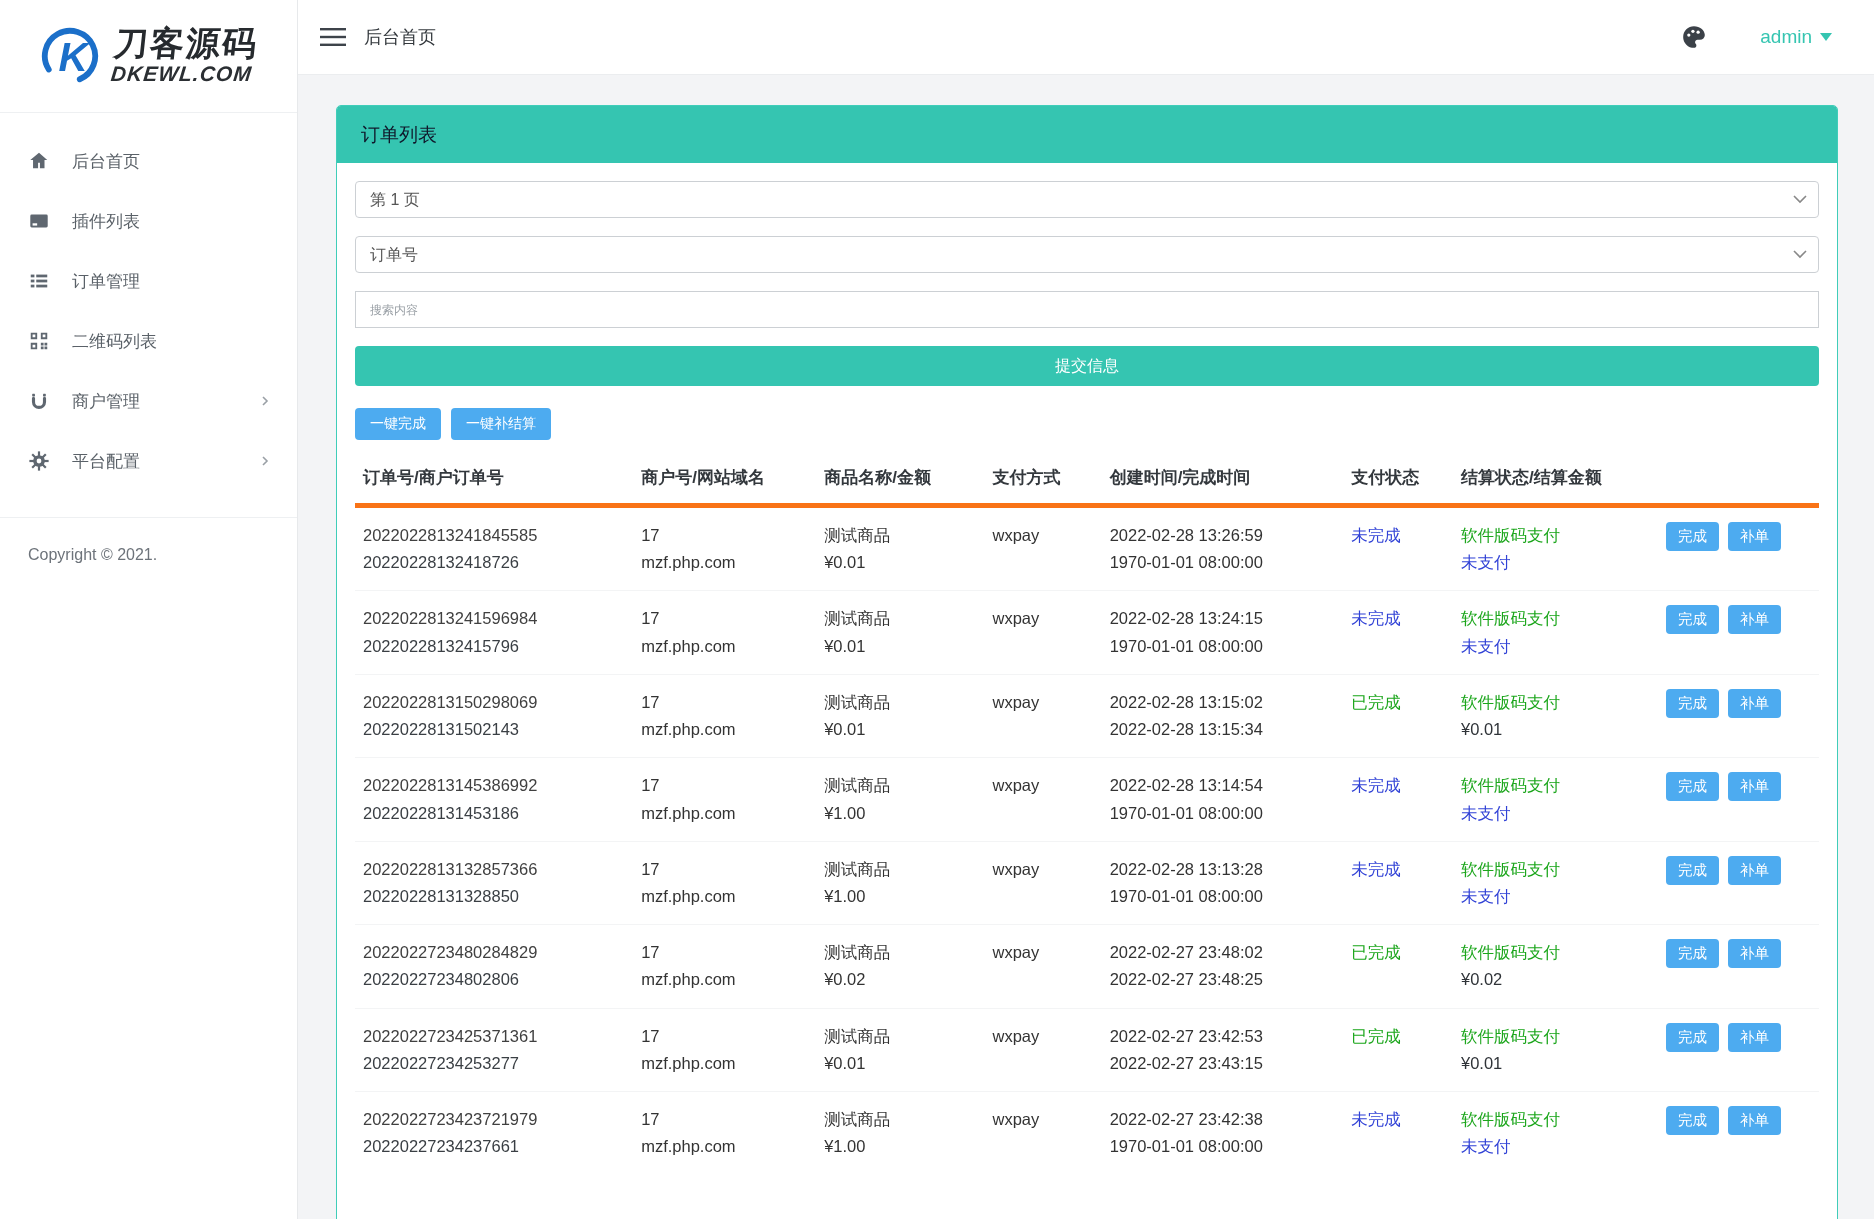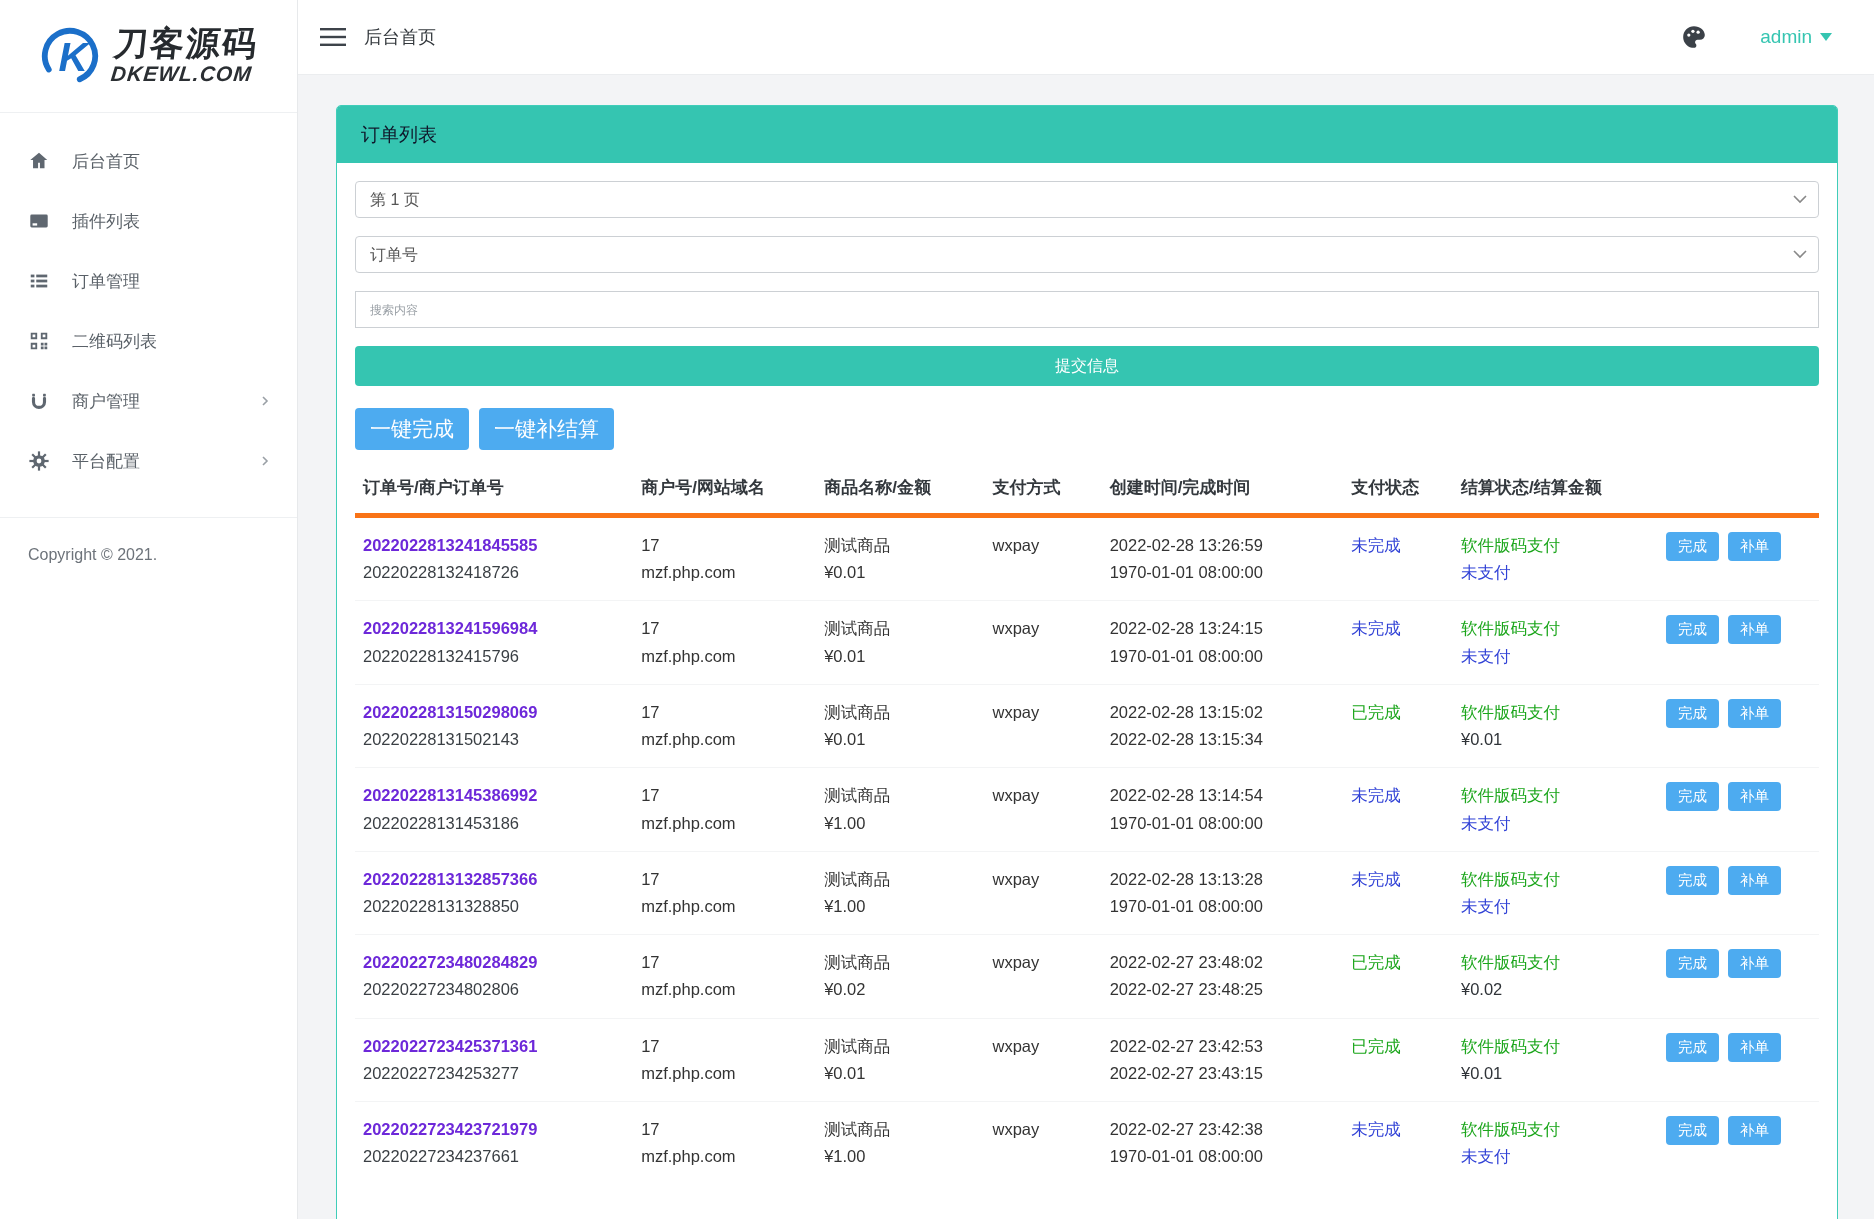--- a/index.html
+++ b/index.html
@@ -74,37 +74,37 @@
     font-family:inherit;
   }
   .search-input::placeholder { color:#9aa0a6; }
   .submit-btn {
     width:100%; height:40px; background:#35c5b1; border:none; border-radius:4px;
     color:#fff; font-size:16px; cursor:pointer; margin-bottom:22px; font-family:inherit;
   }
   .bulk-row { display:flex; gap:10px; margin-bottom:10px; }
   .btn-blue {
     background:#4dabf0; color:#fff; border:none; border-radius:4px;
-    font-size:21px; padding:7px 15px; cursor:pointer; font-family:inherit;
+    font-size:14px; padding:7px 15px; cursor:pointer; font-family:inherit;
   }
 
   
   table { width:100%; border-collapse:collapse; table-layout:fixed; }
   col.c1{width:19%} col.c2{width:12.5%} col.c3{width:11.5%} col.c4{width:8%}
   col.c5{width:16.5%} col.c6{width:7.5%} col.c7{width:14%} col.c8{width:11%}
   th {
     text-align:left; font-size:17px; font-weight:700; color:#33383d;
     padding:16px 8px 14px 8px; border-bottom:5px solid #f97316;
   }
   td {
     padding:14px 8px; font-size:16.5px; vertical-align:top;
     border-bottom:1px solid #f3f4f5; line-height:1.65;
   }
   tr:last-child td { border-bottom:none; }
-  .order-link { color:#6d28d9; font-weight:700; text-decoration:none; cursor:pointer; }
+  .order-link { color:#404040; font-weight:400; text-decoration:none; cursor:pointer; }
   .sub-text { color:#3a3f44; }
   .text-blue { color:#3142d6; }
   .text-green { color:#1ca61c; }
   .text-dark { color:#2f3338; }
   .row-actions { display:flex; gap:9px; }
   .btn-sm {
     background:#4dabf0; color:#fff; border:none; border-radius:4px;
     font-size:14.5px; padding:5px 12px; cursor:pointer; font-family:Liberation Serif, serif; flex-shrink:0;
   }
   .table-pad-bottom { height:42px; }

